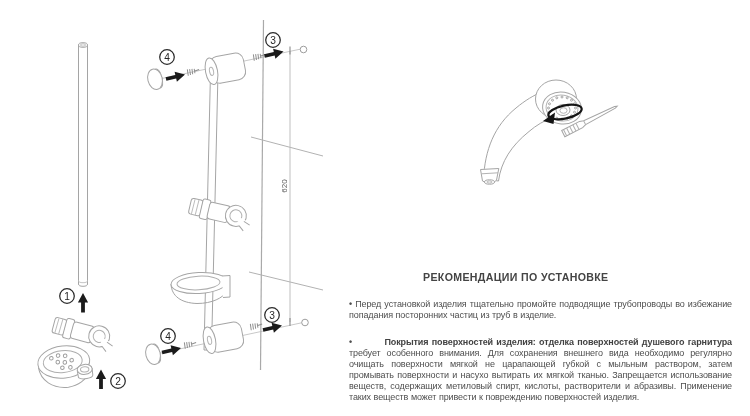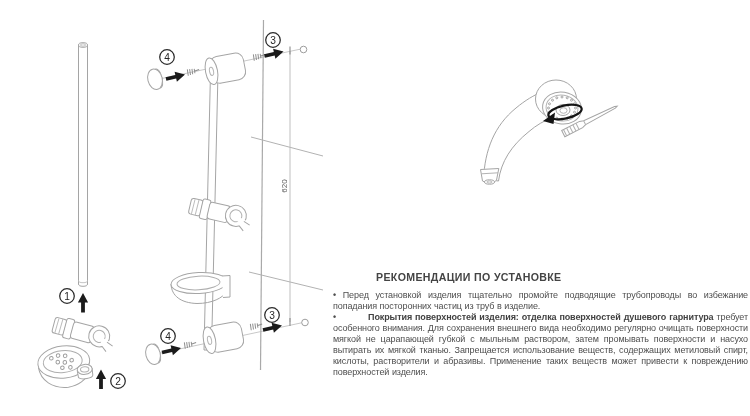--- a/index.html
+++ b/index.html
@@ -1,22 +1,22 @@
 <!DOCTYPE html>
 <html><head>
 <meta charset="utf-8">
 <style>
   html,body{margin:0;padding:0;background:#fff;}
   .page{position:relative;width:750px;height:416px;background:#fff;overflow:hidden;
         font-family:"Liberation Sans",sans-serif;}
   .diagram-svg{position:absolute;left:0;top:0;}
   .recommendations{position:absolute;left:333px;top:271px;width:415px;color:#4e4e4e;}
   .rec-title{font-size:10.6px;font-weight:bold;letter-spacing:.35px;color:#444;
-             margin:0 0 7px 43px;white-space:nowrap;}
-  .rec-body p{margin:0;font-size:9px;line-height:11px;text-align:justify;
+             margin:0 0 7px 90px;white-space:nowrap;}
+  .rec-body p{margin:16px;font-size:9px;line-height:11px;text-align:justify;
               letter-spacing:-0.1px;word-spacing:0.2px;}
   .rec-body b{color:#424242;padding-left:29px;}
   .blt{font-weight:bold;}
   text{font-family:"Liberation Sans",sans-serif;}
 </style>
 </head>
 <body>
 
 <div class="page">
 

